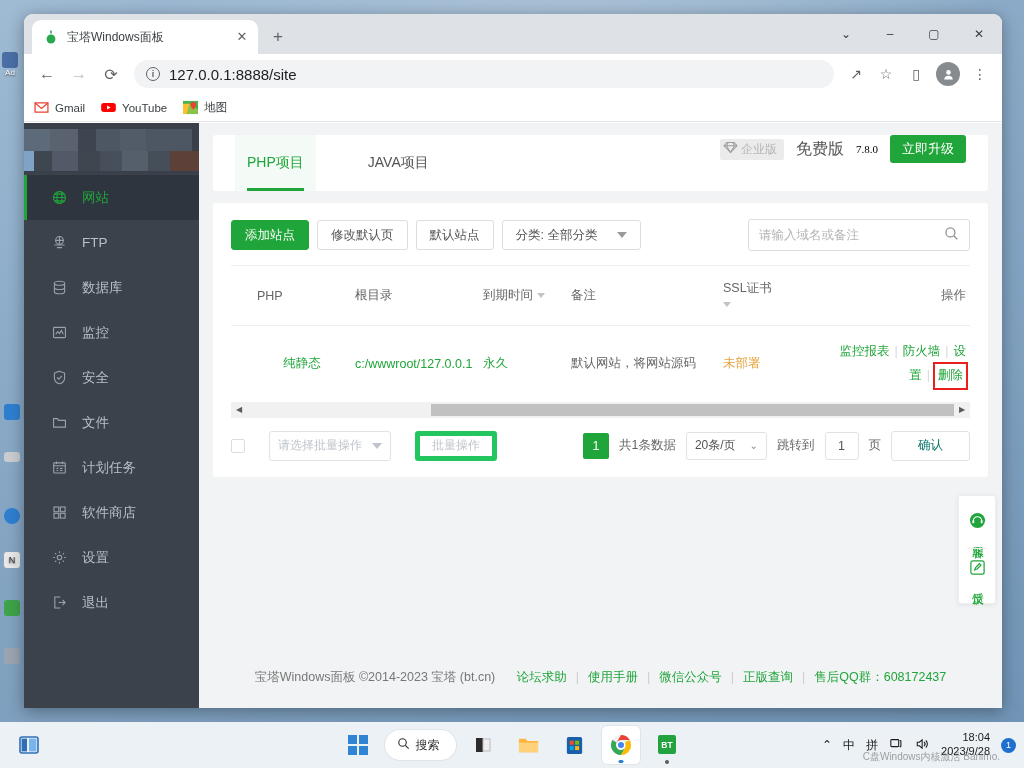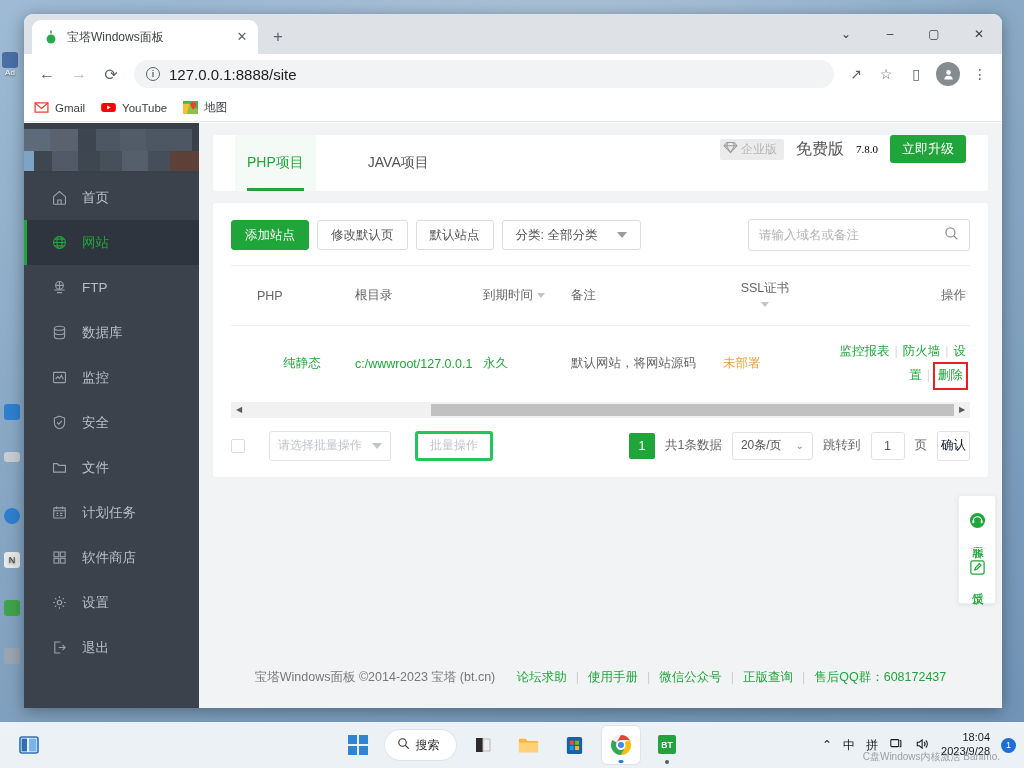--- a/index.html
+++ b/index.html
@@ -209,40 +209,40 @@
 
   
   #listfoot { display: flex; align-items: center; padding: 13px 0 16px 0; gap: 24px; }
   .cbx { width: 14px; height: 14px; border: 1px solid #dcdcdc; border-radius: 2px; background:#fff; }
   .mini-sel {
     width: 122px; height: 30px; border: 1px solid #e2e2e2; border-radius: 3px;
     display: flex; align-items: center; padding: 0 8px; font-size: 12px; color: #c0c4cc;
   }
   .mini-sel .caret { margin-left: auto; border-top-color: #c0c4cc; }
   .mini-btn {
-    height: 30px; border: 3px solid #22c55e; border-radius: 3px; display: flex; align-items: center;
+    height: 30px; border: 5px solid #22c55e; border-radius: 3px; display: flex; align-items: center;
     padding: 0 12px; font-size: 12px; color: #c0c4cc; background: #fff;
   }
   #pager { margin-left: auto; display: flex; align-items: center; gap: 10px; font-size: 12.5px; color: #666; }
   #pgnum {
     min-width: 26px; height: 26px; background: #20a53a; color: #fff; border-radius: 2px;
     display: flex; align-items: center; justify-content: center; font-size: 12.5px;
   }
   #pagesize {
     height: 28px; border: 1px solid #e2e2e2; border-radius: 3px; display: flex; align-items: center;
     gap: 14px; padding: 0 8px; font-size: 12px; color: #555;
   }
   #pagesize .chev { font-size: 10px; color: #888; }
   #jumpbox {
     width: 34px; height: 28px; border: 1px solid #e2e2e2; border-radius: 3px;
     display: flex; align-items: center; justify-content: center; font-size: 12.5px; color: #555;
   }
   #okbtn {
     height: 30px; border: 1px solid #e2e2e2; border-radius: 3px; display: flex; align-items: center;
-    padding: 0 3px; font-size: 12.5px; color: #0f172a; background: #fff;
+    padding: 0 26px; font-size: 12.5px; color: #0f766e; background: #fff;
   }
 
   
   #pagefoot {
     margin-top: auto; text-align: center; font-size: 12.5px; color: #777;
     padding: 16px 0 22px 0;
   }
   #pagefoot a { color: #20a53a; text-decoration: none; }
   #pagefoot .sep { color: #ccc; margin: 0 9px; }
 
@@ -404,29 +404,20 @@
         <i style="left:10px;top:28px;width:18px;height:20px;background:#3e4650;"></i>
         <i style="left:28px;top:28px;width:26px;height:20px;background:#515a66;"></i>
         <i style="left:54px;top:28px;width:22px;height:20px;background:#3e4650;"></i>
         <i style="left:76px;top:28px;width:22px;height:20px;background:#464f5a;"></i>
         <i style="left:98px;top:28px;width:26px;height:20px;background:#555e6b;"></i>
         <i style="left:124px;top:28px;width:22px;height:20px;background:#454e59;"></i>
         <i style="left:146px;top:28px;width:29px;height:20px;background:#5d4038;"></i>
       </div>
 
       <div class="menu">
-        <div class="mi">
-          <span class="ico">
-            <svg width="17" height="17" viewBox="0 0 20 20" fill="none" stroke="#9aa1aa" stroke-width="1.3">
-              <path d="M3 9l7-6 7 6v8a1 1 0 01-1 1H4a1 1 0 01-1-1z"></path>
-                <path d="M8 18v-5h4v5"></path>
-            </svg>
-          </span>
-          <span>首页</span>
-        </div>
 
         <div class="mi active">
           <span class="ico">
             <svg width="17" height="17" viewBox="0 0 20 20" fill="none" stroke="#20a53a" stroke-width="1.3">
               <circle cx="10" cy="10" r="7"></circle>
                 <ellipse cx="10" cy="10" rx="3" ry="7"></ellipse>
                 <path d="M3 10h14M4.2 6h11.6M4.2 14h11.6"></path>
             </svg>
           </span>
           <span>网站</span>
@@ -585,21 +576,21 @@
             </colgroup>
             <thead>
               <tr>
                 <th></th>
                 <th>PHP</th>
                 <th>根目录</th>
                 <th>
                   <span>到期时间</span><span class="sort-caret"></span>
                 </th>
                 <th>备注</th>
-                <th style="text-align:center;">
+                <th style="text-align:left;">
                   <span>SSL证书</span><br>
                   <span class="sort-caret" style="margin-left:0;"></span>
                 </th>
                 <th class="ops" style="text-align:right;">操作</th>
               </tr>
             </thead>
             <tbody>
               <tr>
                 <td></td>
                 <td class="c-green" style="text-align:center">纯静态</td>

